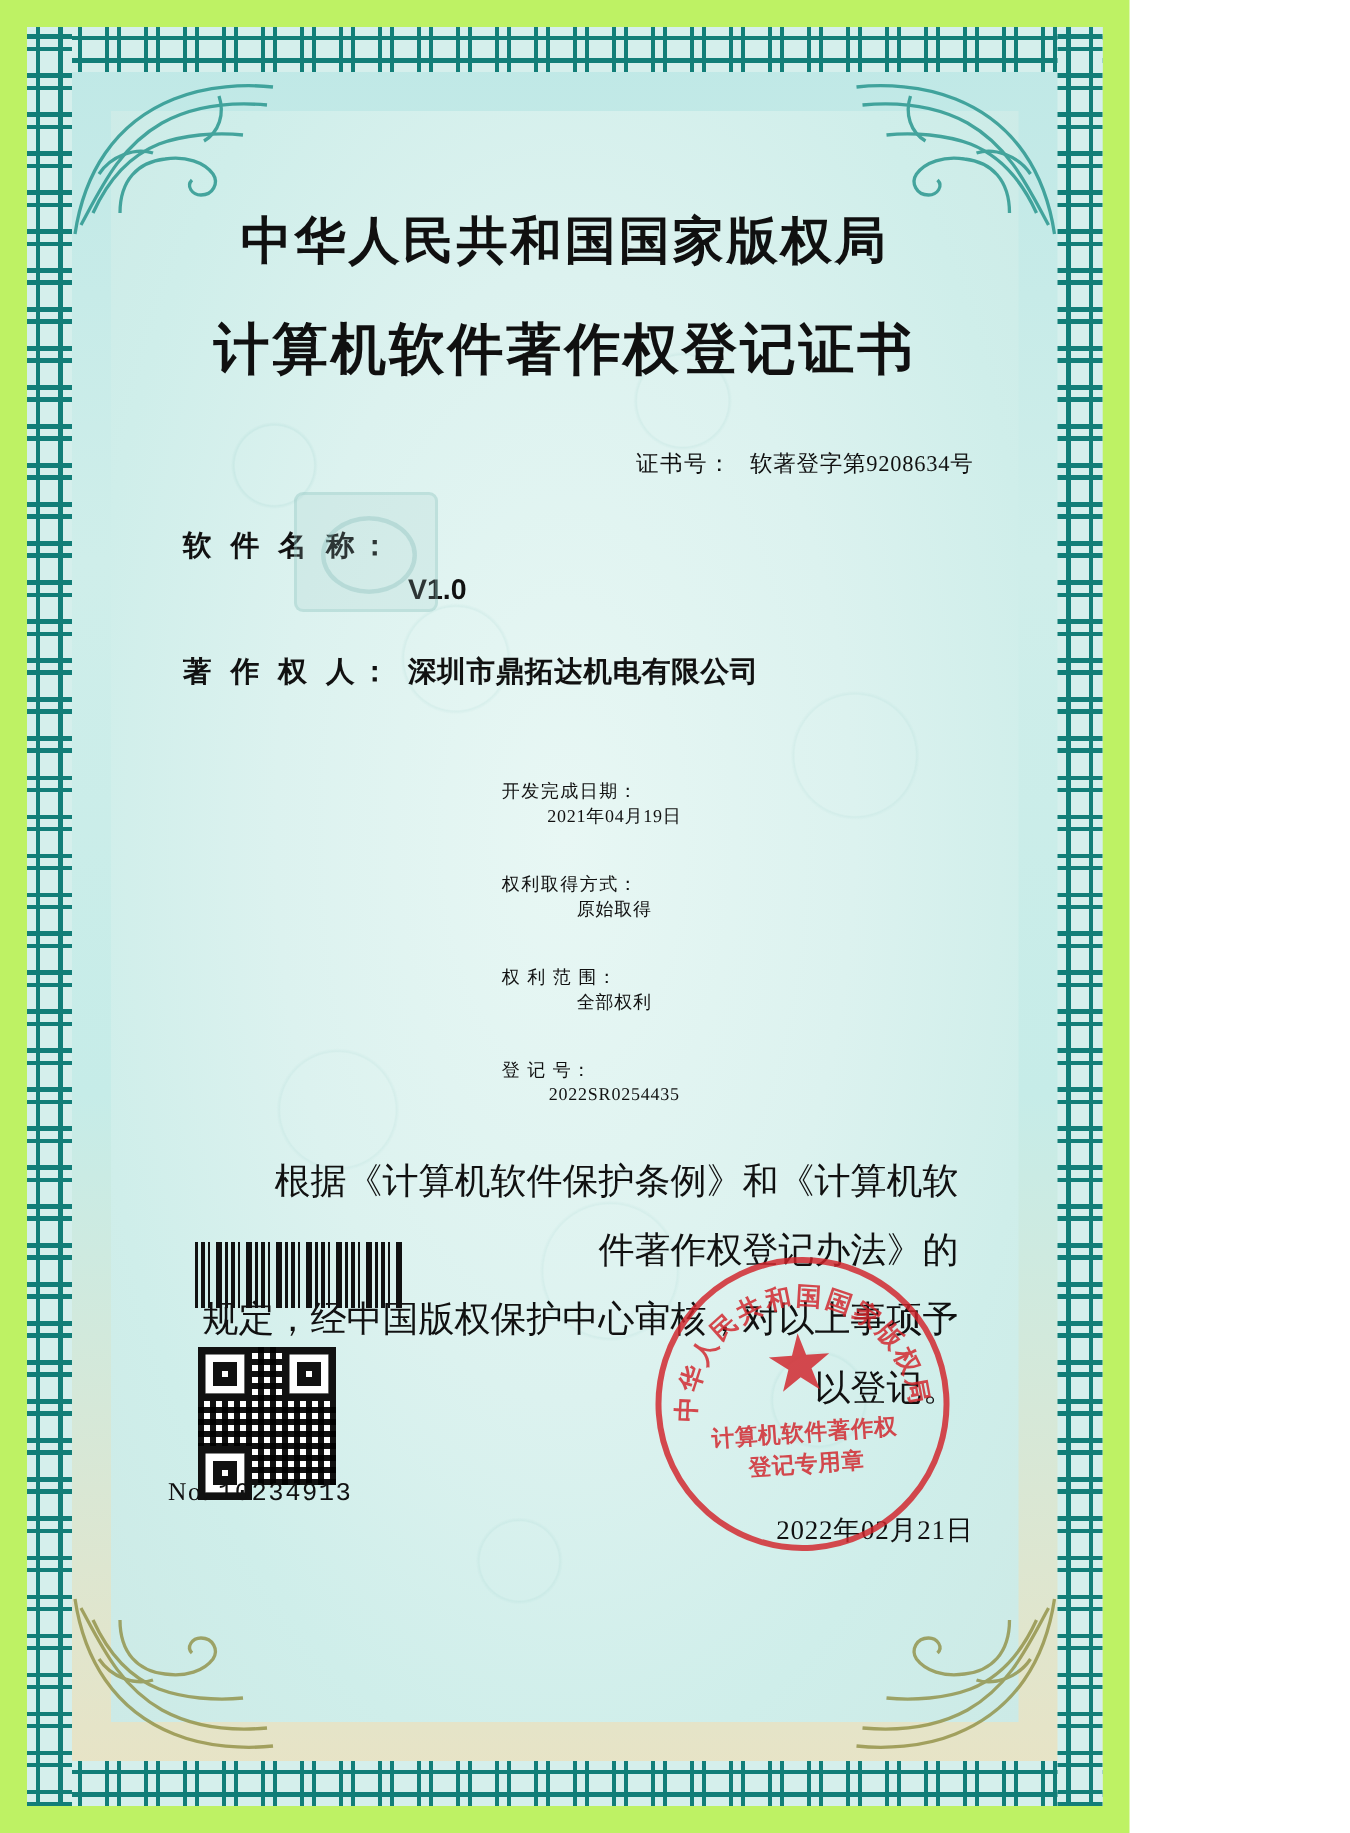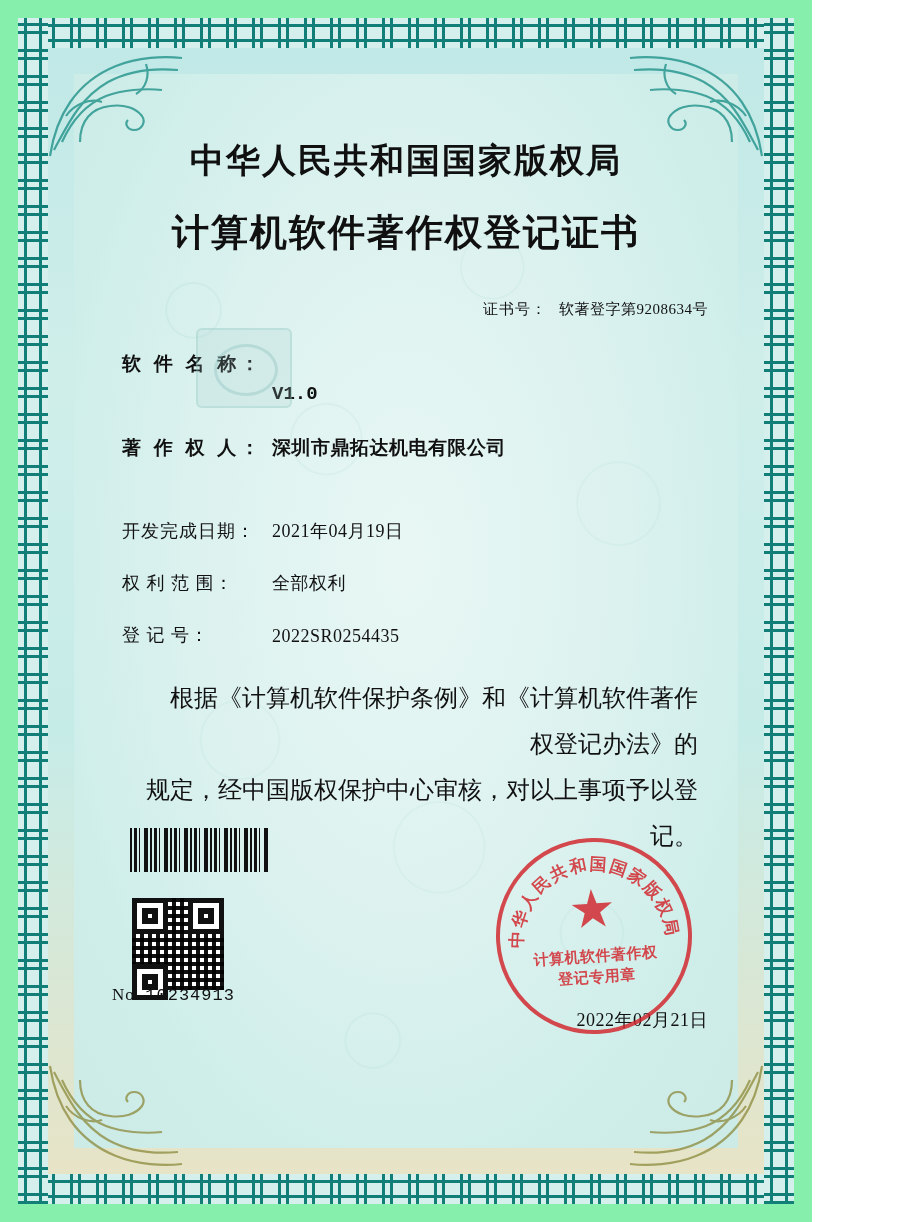--- a/index.html
+++ b/index.html
@@ -5,24 +5,24 @@
   html, body {
     margin: 0;
     padding: 0;
     background: #ffffff;
   }
   body {
     font-family: "Liberation Serif", "DejaVu Serif", serif;
   }
   .page {
     position: relative;
-    width: 812px;
+    width: 753px;
     height: 1222px;
     overflow: hidden;
-    background: #86efac;
+    background: #bef264;
   }
 
   
   .frame-outer {
     position: absolute;
     left: 18px;
     top: 18px;
     right: 18px;
     bottom: 18px;
     background:
@@ -135,32 +135,33 @@
   .field-value {
     font-weight: bold;
     letter-spacing: .5px;
   }
   .field-value-line2 {
     padding-left: 150px;
     font-size: 19px;
     font-weight: bold;
     color: #111;
     margin-top: 2px;
-    font-family: Liberation Mono, monospace;
+    font-family: Liberation Sans, sans-serif;
   }
 
   .spacer-owner { height: 30px; }
 
   .detail-block { margin-top: 58px; padding-left: 66px; }
   .detail-row {
     display: flex;
-    align-items: flex-end;
-    font-size: 18px;
+    align-items: center;
+    font-size: 12px;
     color: #111;
     margin-bottom: 28px;
+    flex-direction: column;
   }
   .detail-label {
     width: 150px;
     flex: none;
     letter-spacing: 1px;
   }
   .detail-value { letter-spacing: .5px; }
 
   .statement {
     margin-top: 18px;
@@ -372,20 +373,24 @@
         <div class="field-value">深圳市鼎拓达机电有限公司</div>
       </div>
     </div>
 
     <div class="detail-block">
       <div class="detail-row">
         <div class="detail-label">开发完成日期：</div>
         <div class="detail-value">2021年04月19日</div>
       </div>
       <div class="detail-row">
+        <div class="detail-label">权利取得方式：</div>
+        <div class="detail-value">原始取得</div>
+      </div>
+      <div class="detail-row">
         <div class="detail-label">权 利 范 围：</div>
         <div class="detail-value">全部权利</div>
       </div>
       <div class="detail-row">
         <div class="detail-label">登 记 号：</div>
         <div class="detail-value">2022SR0254435</div>
       </div>
     </div>
 
     <div class="statement">

